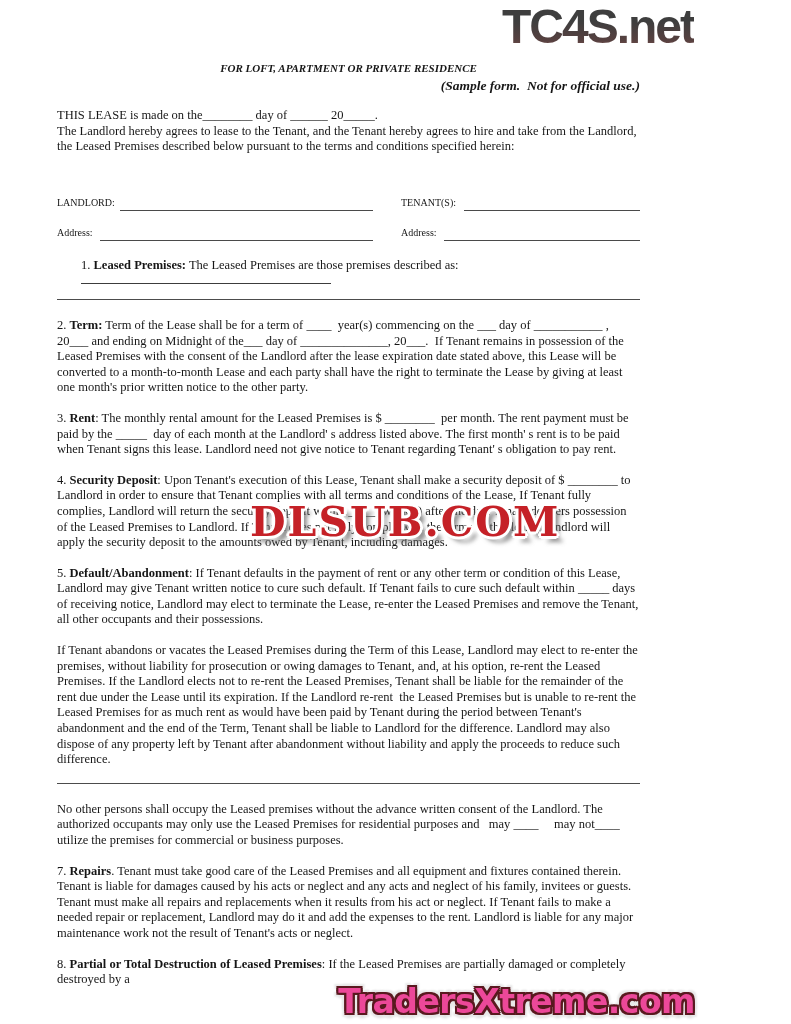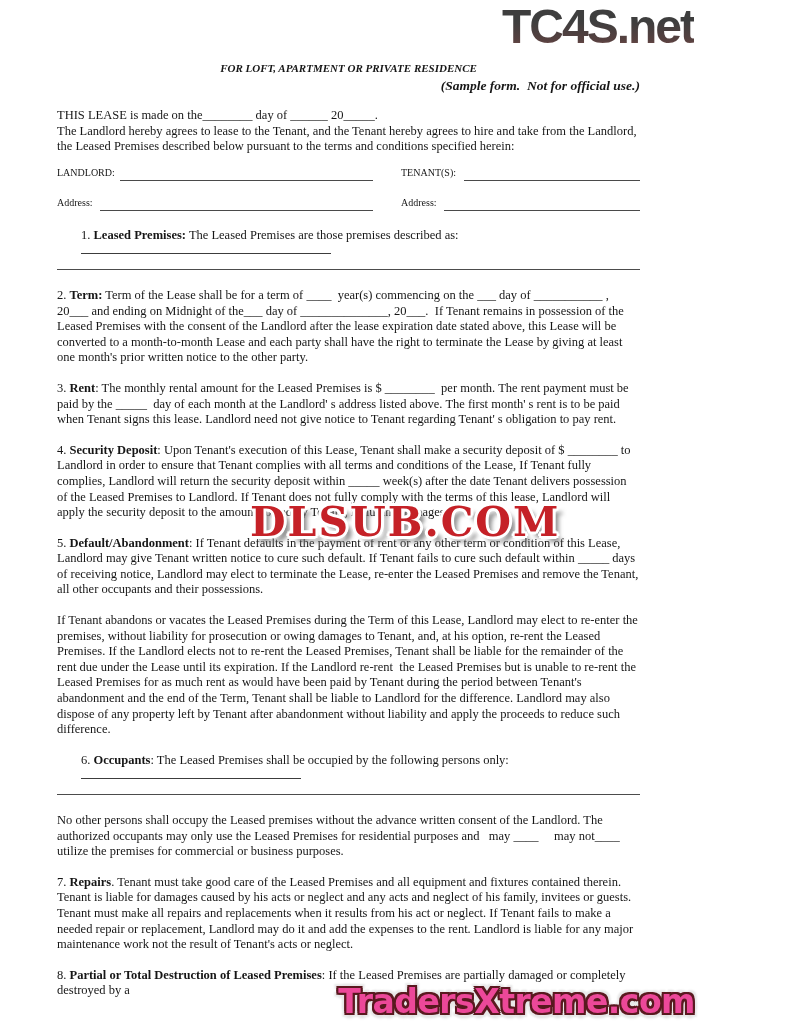--- a/index.html
+++ b/index.html
@@ -9,21 +9,21 @@
   .page { width: 696px; height: 1024px; padding: 59px 56px 0 57px; position: relative; }
 
   
   .doc-header { text-align: center; font-style: italic; font-weight: bold; }
   .doc-title    { font-size: 19.5px; line-height: 22px; letter-spacing: 0.3px; }
   .doc-subtitle { font-size: 11px; line-height: 18px; }
   .doc-note     { font-size: 13.5px; line-height: 17px; white-space: pre-wrap; text-align: right; }
 
   
   .para { font-size: 12.5px; line-height: 15.6px; white-space: pre-wrap; margin: 0 0 15px 0; }
-  .intro { margin-top: 14px; margin-bottom: 10px; }
+  .intro { margin-top: 14px; margin-bottom: 40px; }
   .bold { font-weight: bold; }
 
   
   .parties { margin-bottom: 17px; }
   .party-row { display: flex; font-size: 10px; line-height: 16px; margin-bottom: 14px; text-align: center; }
   .party-col-left  { display: flex; width: 316px; }
   .party-gap { width: 28px; }
   .party-col-right { display: flex; flex: 1; }
   .party-label { white-space: pre; }
   .grow-line { flex: 1; border-bottom: 1px solid #4a4a4a; margin-left: 5px; }
@@ -113,21 +113,20 @@
   <p class="para"><span>2.</span> <span class="bold">Term:</span> <span>Term of the Lease shall be for a term of ____  year(s) commencing on the ___ day of ___________ , 20___ and ending on Midnight of the___ day of ______________, 20___.  If Tenant remains in possession of the Leased Premises with the consent of the Landlord after the lease expiration date stated above, this Lease will be converted to a month-to-month Lease and each party shall have the right to terminate the Lease by giving at least one month's prior written notice to the other party.</span></p>
 
   <p class="para"><span>3.</span> <span class="bold">Rent</span><span>: The monthly rental amount for the Leased Premises is $ ________  per month. The rent payment must be paid by the _____  day of each month at the Landlord' s address listed above. The first month' s rent is to be paid when Tenant signs this lease. Landlord need not give notice to Tenant regarding Tenant' s obligation to pay rent.</span></p>
 
   <p class="para"><span>4.</span> <span class="bold">Security Deposit</span><span>: Upon Tenant's execution of this Lease, Tenant shall make a security deposit of $ ________ to Landlord in order to ensure that Tenant complies with all terms and conditions of the Lease, If Tenant fully complies, Landlord will return the security deposit within _____ week(s) after the date Tenant delivers possession of the Leased Premises to Landlord. If Tenant does not fully comply with the terms of this lease, Landlord will apply the security deposit to the amounts owed by Tenant, including damages.</span></p>
 
   <p class="para"><span>5.</span> <span class="bold">Default/Abandonment</span><span>: If Tenant defaults in the payment of rent or any other term or condition of this Lease, Landlord may give Tenant written notice to cure such default. If Tenant fails to cure such default within _____ days of receiving notice, Landlord may elect to terminate the Lease, re-enter the Leased Premises and remove the Tenant, all other occupants and their possessions.</span></p>
 
   <p class="para"><span>If Tenant abandons or vacates the Leased Premises during the Term of this Lease, Landlord may elect to re-enter the premises, without liability for prosecution or owing damages to Tenant, and, at his option, re-rent the Leased Premises. If the Landlord elects not to re-rent the Leased Premises, Tenant shall be liable for the remainder of the rent due under the Lease until its expiration. If the Landlord re-rent  the Leased Premises but is unable to re-rent the Leased Premises for as much rent as would have been paid by Tenant during the period between Tenant's abandonment and the end of the Term, Tenant shall be liable to Landlord for the difference. Landlord may also dispose of any property left by Tenant after abandonment without liability and apply the proceeds to reduce such difference.</span></p>
 
-  <p class="para sec-with-rule"><span>6.</span> <span class="bold">Occupants</span><span>: The Leased Premises shall be occupied by the following persons only: </span><span class="inline-blank blank-s6"></span></p>
   <div class="rule"></div>
 
   <p class="para"><span>No other persons shall occupy the Leased premises without the advance written consent of the Landlord. The authorized occupants may only use the Leased Premises for residential purposes and   may ____     may not____   utilize the premises for commercial or business purposes.</span></p>
 
   <p class="para"><span>7.</span> <span class="bold">Repairs</span><span>. Tenant must take good care of the Leased Premises and all equipment and fixtures contained therein. Tenant is liable for damages caused by his acts or neglect and any acts and neglect of his family, invitees or guests. Tenant must make all repairs and replacements when it results from his act or neglect. If Tenant fails to make a needed repair or replacement, Landlord may do it and add the expenses to the rent. Landlord is liable for any major maintenance work not the result of Tenant's acts or neglect.</span></p>
 
   <p class="para"><span>8.</span> <span class="bold">Partial or Total Destruction of Leased Premises</span><span>: If the Leased Premises are partially damaged or completely destroyed by a</span></p>
 
   <div class="wm wm-mid">DLSUB.COM</div>
   <div class="wm wm-bot">TradersXtreme.com</div>

